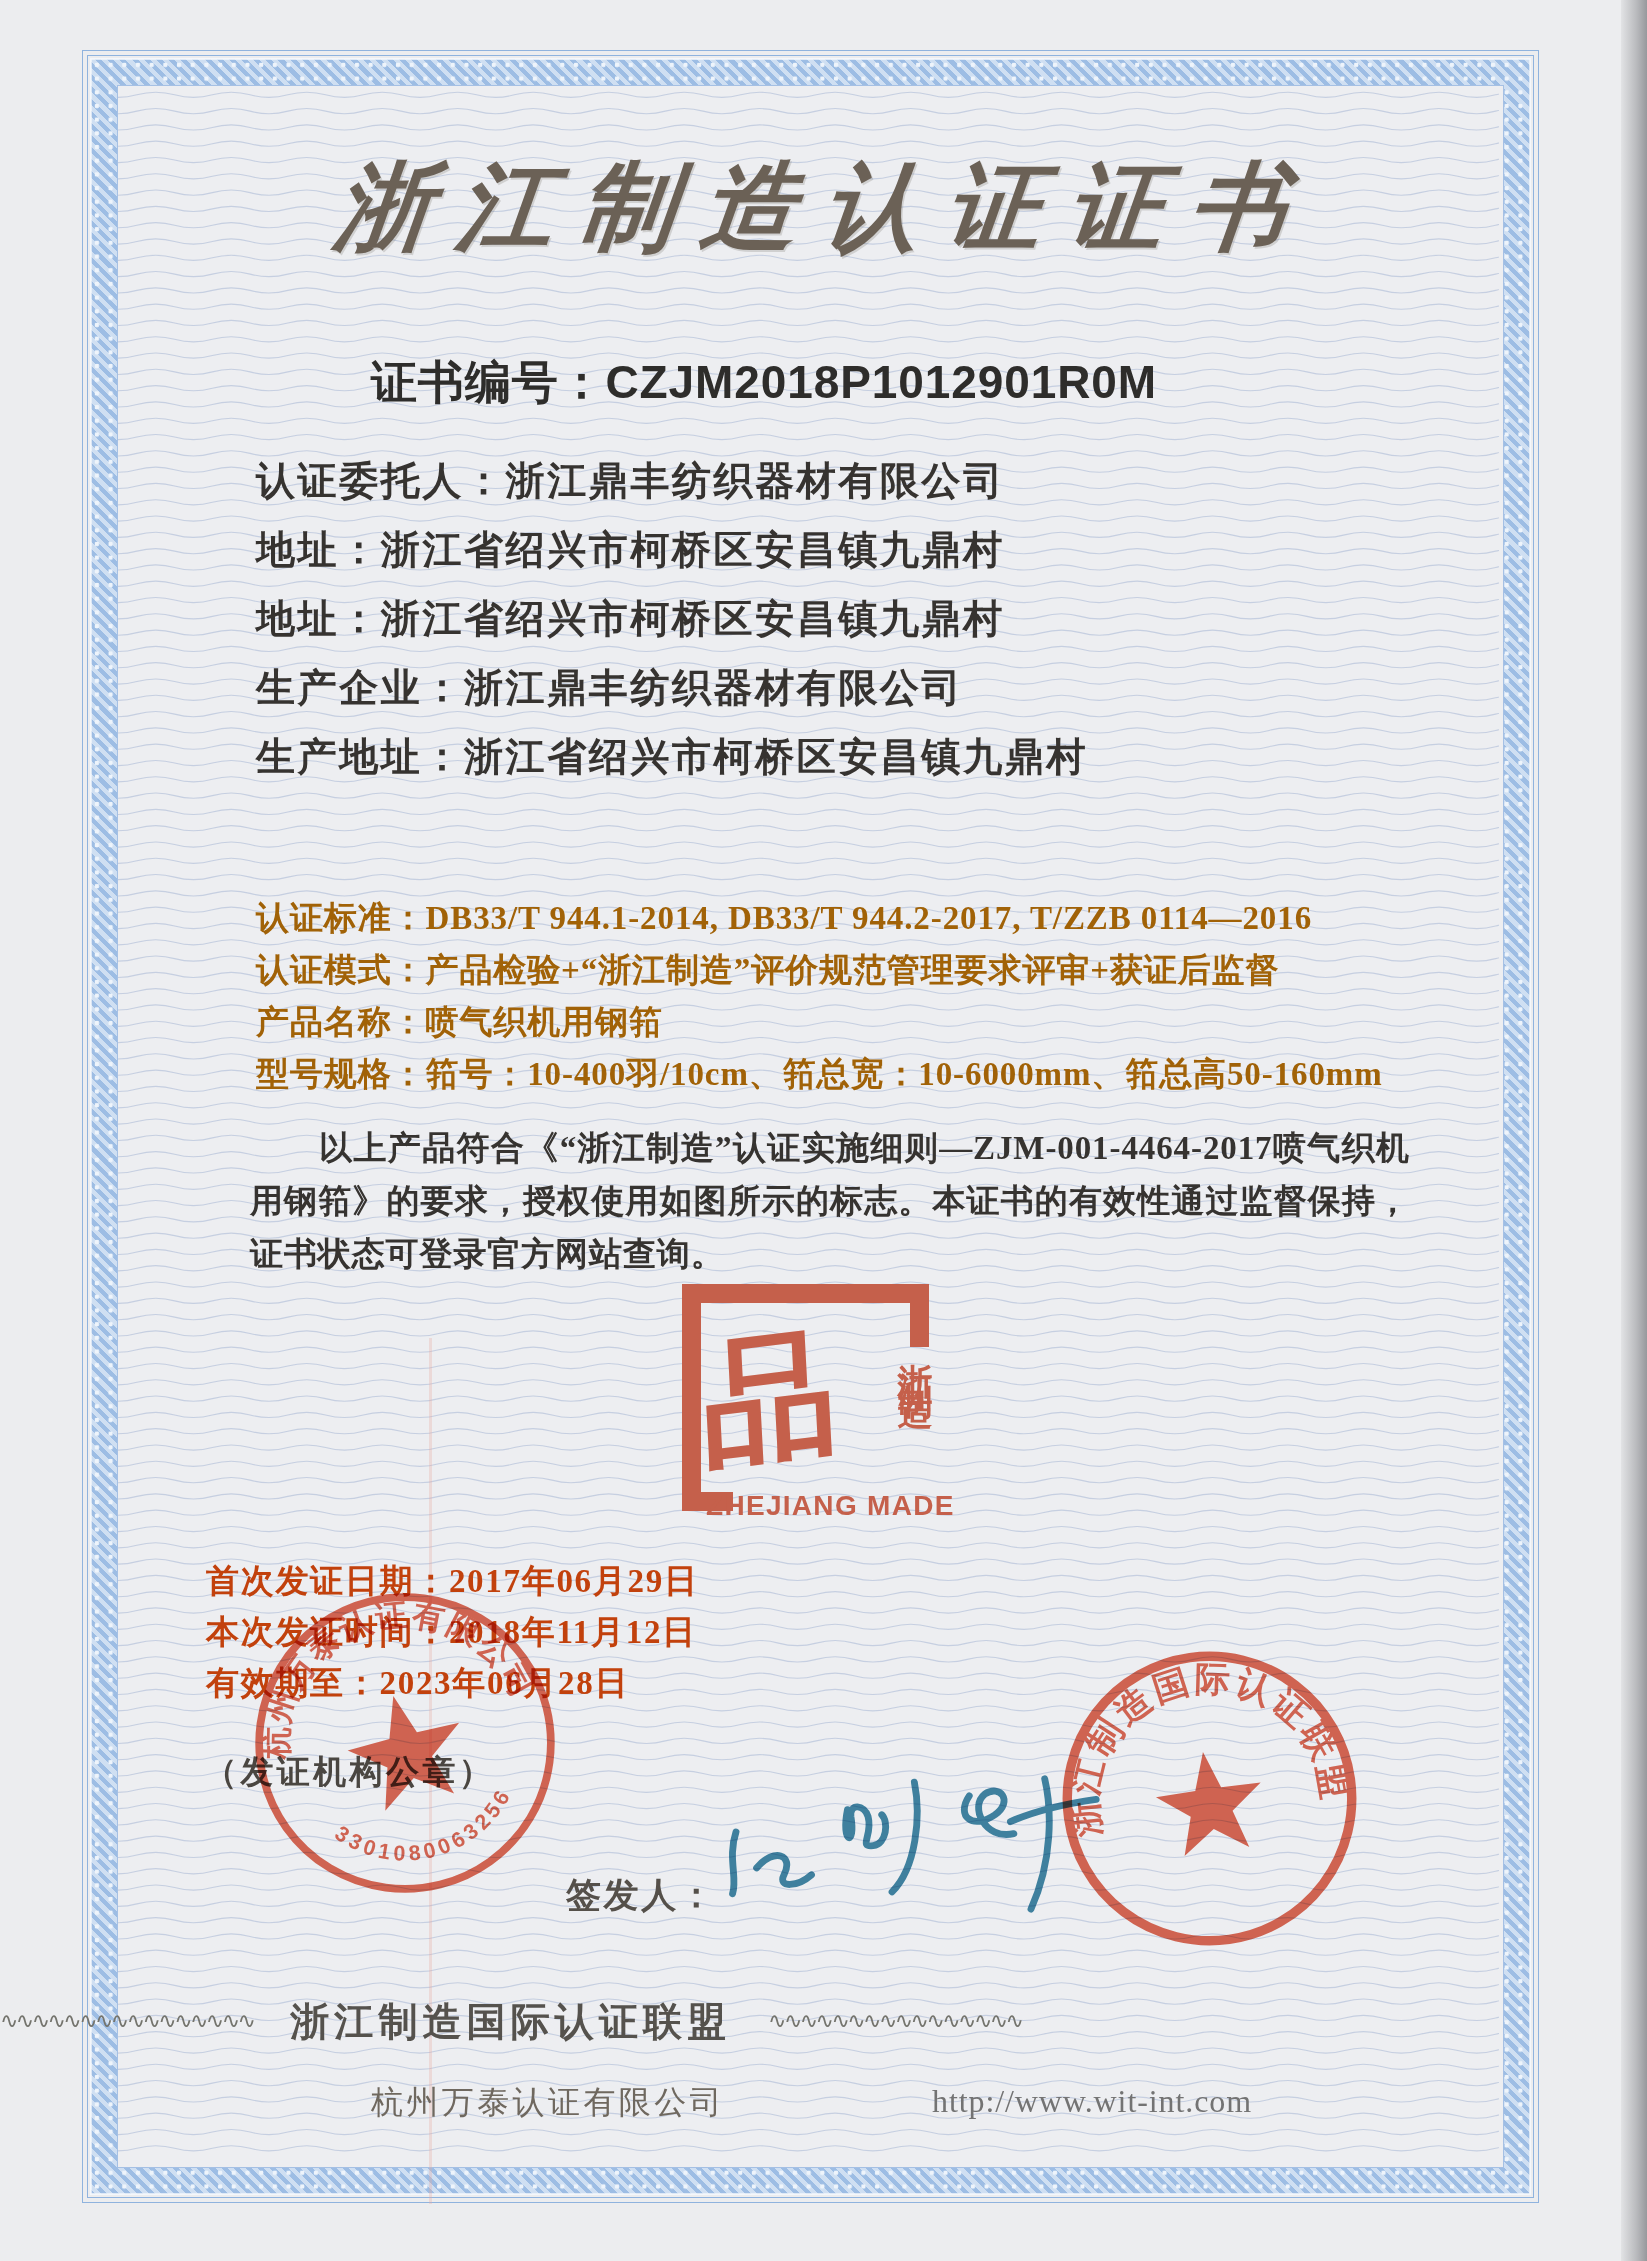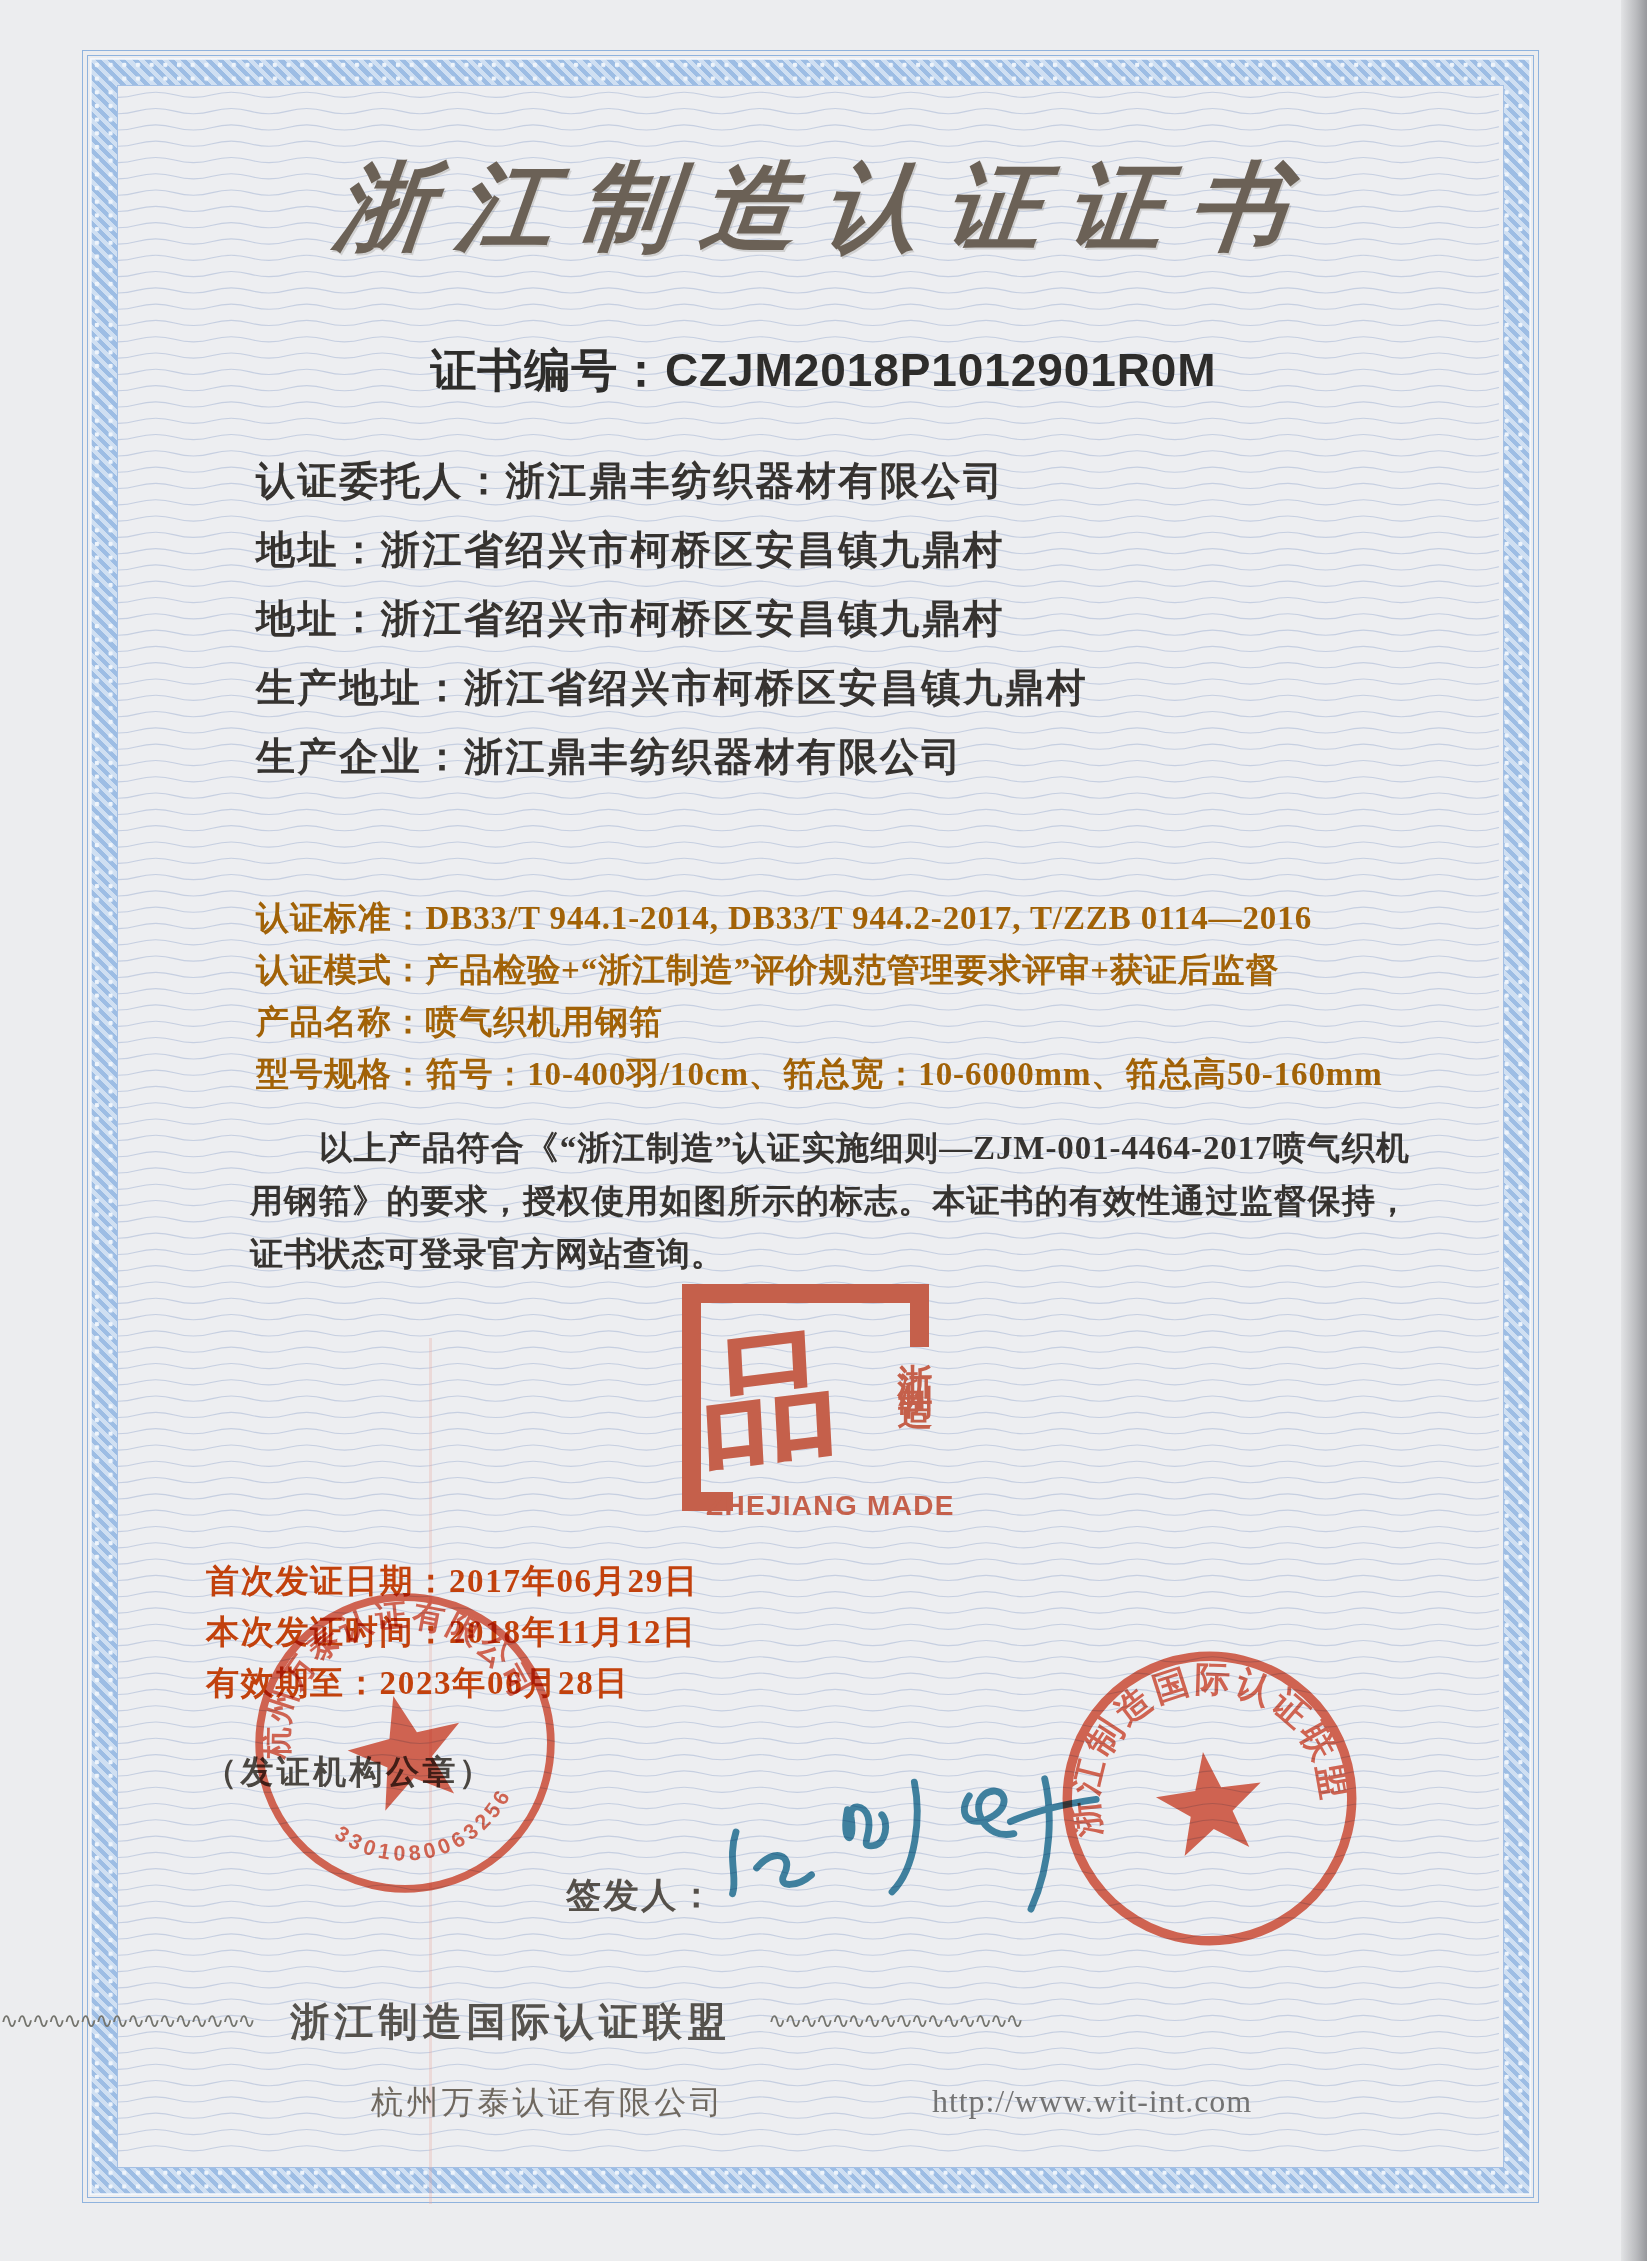--- a/index.html
+++ b/index.html
@@ -19,21 +19,21 @@
       box-shadow:inset 0 0 0 1.7px #f4f7fb;}
   .inner{position:relative;width:100%;height:100%;box-sizing:border-box;
       background:#edeef1;border:0.9px solid #a5c0e4;overflow:hidden;}
   .inner svg.waves{position:absolute;left:0;top:0;}
 
   
   .abs{position:absolute;}
   .title{left:0;top:144px;width:1647px;text-align:center;
       font-size:96px;font-weight:bold;font-style:italic;color:#6b6156;
       letter-spacing:26px;transform:skewX(-6deg);text-shadow:1.7px 1.7px 0 rgba(80,70,60,.18);}
-  .certno{left:0;top:340px;width:1647px;text-align:center;
+  .certno{left:0;top:352px;width:1528px;text-align:center;
       font-family:"Liberation Sans","DejaVu Sans",sans-serif;
       font-size:46px;font-weight:bold;color:#2e2d2b;letter-spacing:0.9px;}
   .info{left:256px;top:446px;font-size:39px;font-weight:bold;color:#363330;line-height:69px;letter-spacing:2.6px;}
   .specs{left:256px;top:892px;font-size:33px;font-weight:bold;color:#a16207;line-height:52px;letter-spacing:0.9px;}
   .statement{left:250px;top:1122px;width:1160px;font-size:33px;font-weight:bold;color:#363330;
       line-height:53px;text-indent:69px;text-align:justify;letter-spacing:0.9px;}
   .dates{left:206px;top:1556px;font-size:33px;font-weight:bold;color:#c2410c;line-height:51px;letter-spacing:1.7px;}
   .sealnote{left:204px;top:1750px;font-size:33px;font-weight:bold;color:#4a4641;letter-spacing:3.4px;}
   .issuer{left:566px;top:1872px;font-size:35px;font-weight:bold;color:#55504a;letter-spacing:2.6px;}
   .alliance{left:0;top:1995px;width:1647px;text-align:left;font-size:39px;font-weight:bold;
@@ -201,22 +201,22 @@
 
   <div class="abs artifact"></div>
 
   <div class="abs title">浙江制造认证证书</div>
   <div class="abs certno">证书编号：CZJM2018P1012901R0M</div>
 
   <div class="abs info">
     <div>认证委托人：浙江鼎丰纺织器材有限公司</div>
     <div>地址：浙江省绍兴市柯桥区安昌镇九鼎村</div>
     <div>地址：浙江省绍兴市柯桥区安昌镇九鼎村</div>
+    <div>生产企业：浙江鼎丰纺织器材有限公司</div>
     <div>生产地址：浙江省绍兴市柯桥区安昌镇九鼎村</div>
-    <div>生产企业：浙江鼎丰纺织器材有限公司</div>
   </div>
 
   <div class="abs specs">
     <div>认证标准：DB33/T 944.1-2014, DB33/T 944.2-2017, T/ZZB 0114—2016</div>
     <div>认证模式：产品检验+“浙江制造”评价规范管理要求评审+获证后监督</div>
     <div>产品名称：喷气织机用钢筘</div>
     <div>型号规格：筘号：10-400羽/10cm、筘总宽：10-6000mm、筘总高50-160mm</div>
   </div>
 
   <div class="abs statement">以上产品符合《“浙江制造”认证实施细则—ZJM-001-4464-2017喷气织机用钢筘》的要求，授权使用如图所示的标志。本证书的有效性通过监督保持，证书状态可登录官方网站查询。</div>

